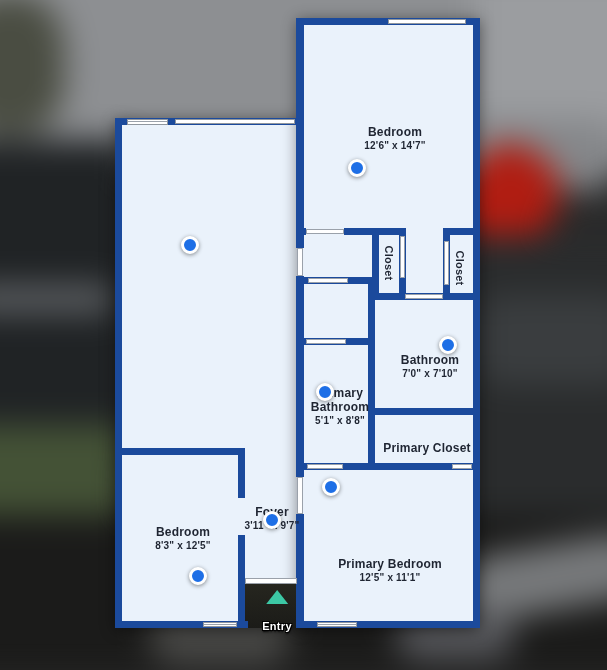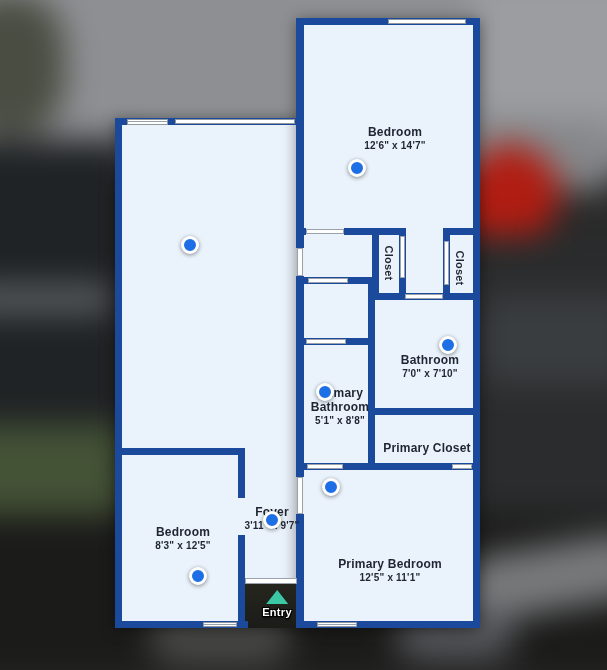--- a/index.html
+++ b/index.html
@@ -30,21 +30,21 @@
   .vert .rname{font-size:11px;}
   
   .dot{position:absolute;width:18px;height:18px;border-radius:50%;box-sizing:border-box;
     background:#1e6fe6;border:3px solid #fff;box-shadow:0 1px 4px rgba(0,0,0,.45);
     transform:translate(-50%,-50%);z-index:6;cursor:pointer;}
   
   .entry-marker{position:absolute;left:277px;top:590px;transform:translateX(-50%);
     z-index:6;display:flex;flex-direction:column;align-items:center;}
   .entry-arrow{width:0;height:0;border-left:11px solid transparent;border-right:11px solid transparent;
     border-bottom:14px solid #3cc8a5;}
-  .entry-label{margin-top:2px;font-size:11px;font-weight:700;color:#fff;letter-spacing:.3px;
+  .entry-label{margin-top:16px;font-size:11px;font-weight:700;color:#fff;letter-spacing:.3px;
     text-shadow:-1px -1px 0 #000,1px -1px 0 #000,-1px 1px 0 #000,1px 1px 0 #000,0 2px 2px #000;}
 </style>
 </head>
 <body>
 
 <div class="stage">
 
   <div class="bg">
     <div class="bg-blur">
       <div class="blob" style="left:0;top:0;width:700px;height:215px;background:#8d8f92;"></div>

